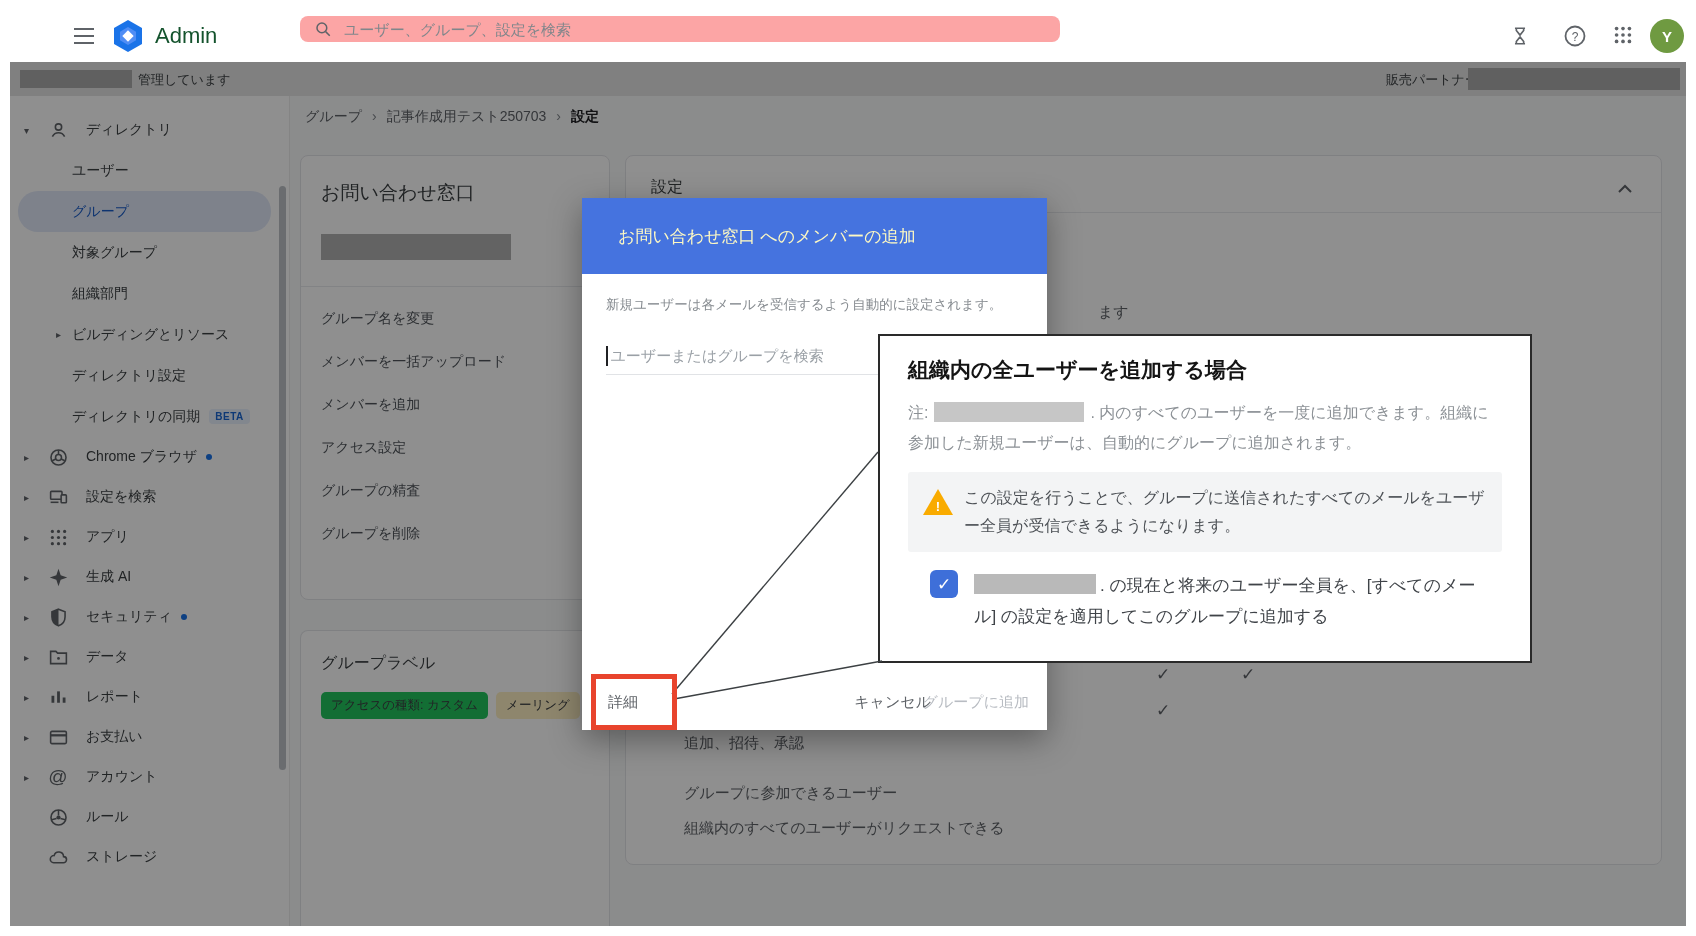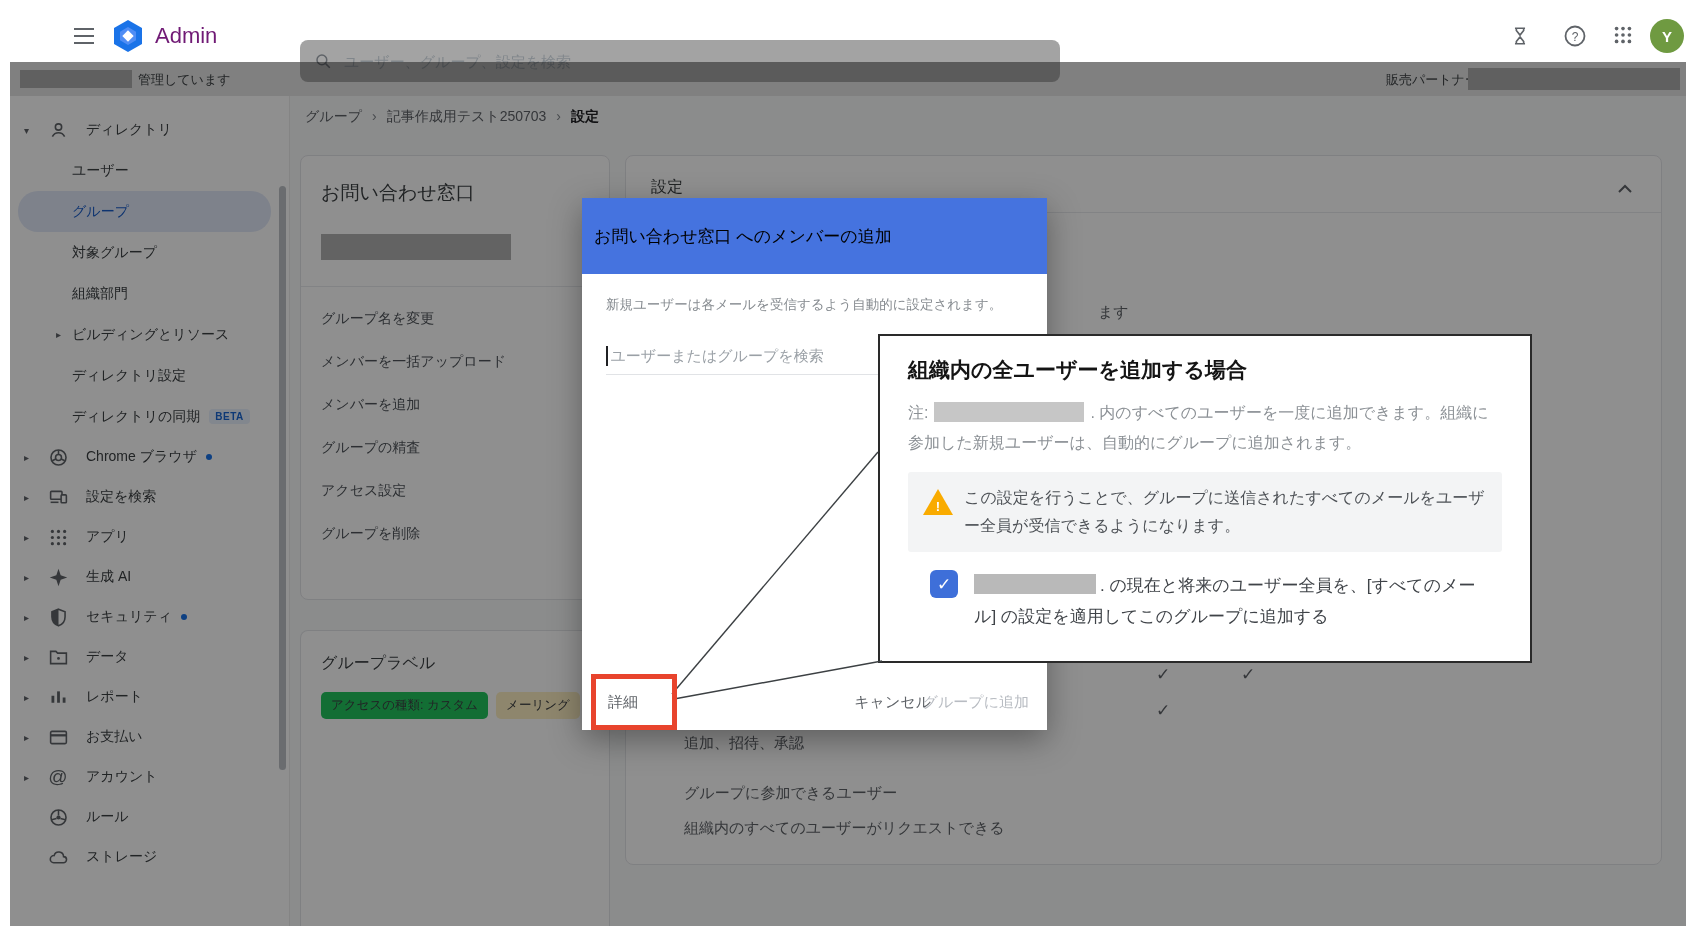--- a/index.html
+++ b/index.html
@@ -4,22 +4,22 @@
 <style>
   * { margin:0; padding:0; box-sizing:border-box; }
   html,body { width:1696px; height:936px; background:#ffffff; overflow:hidden;
               font-family:"Liberation Sans","DejaVu Sans",sans-serif; }
 
   
   .topbar { position:absolute; left:10px; top:10px; width:1676px; height:52px; background:#fff; z-index:2; }
   .hamburger { position:absolute; left:64px; top:18px; width:20px; height:16px; cursor:pointer; }
   .hamburger i { display:block; height:2px; background:#5f6368; margin-bottom:5px; }
   .logo { position:absolute; left:101px; top:9px; width:34px; height:34px; }
-  .product { position:absolute; left:145px; top:13px; font-size:22px; color:#701a75; }
-  .searchbox { position:absolute; left:290px; top:6px; width:760px; height:42px; background:#a3a3a3; border-radius:8px; display:flex; align-items:center; padding:0 14px;margin-top:24px; }
+  .product { position:absolute; left:145px; top:13px; font-size:22px; color:#14532d; }
+  .searchbox { position:absolute; left:290px; top:6px; width:760px; height:26px; background:#fca5a5; border-radius:8px; display:flex; align-items:center; padding:0 14px; }
   .searchbox svg { flex:0 0 auto; margin-right:12px; }
   .searchbox input { flex:1; border:none; outline:none; background:transparent; font-size:15px; color:#3c4043; font-family:inherit; }
   .searchbox input::placeholder { color:#80868b; }
   .tb-ic { position:absolute; top:14px; width:26px; height:26px; color:#5f6368; cursor:pointer; text-align:center; }
   .avatar { position:absolute; left:1640px; top:9px; width:34px; height:34px; border-radius:50%; background:#6f9a41; color:#fff; font-size:15px; font-weight:700; display:flex; align-items:center; justify-content:center; cursor:pointer; }
 
   
   .banner { position:absolute; left:10px; top:62px; width:1676px; height:34px; background:#e4e4e4; font-size:13px; color:#3c4043;text-align:right; }
   .redact { background:#ababab; display:inline-block; }
   .banner .r-left  { position:absolute; left:10px;  top:8px; width:112px; height:18px; }
@@ -67,21 +67,21 @@
   .chk { position:absolute; font-size:17px; color:#5f6368; }
   .chk.c1 { left:530px; top:508px; } .chk.c2 { left:615px; top:508px; } .chk.c3 { left:530px; top:544px; }
   .perm-row  { position:absolute; left:58px; top:578px; font-size:15px; color:#5f6368; }
   .join-label{ position:absolute; left:58px; top:628px; font-size:15px; color:#5f6368; }
   .join-value{ position:absolute; left:58px; top:663px; font-size:15px; color:#5f6368; }
 
   
   .scrim { position:absolute; left:10px; top:62px; width:1676px; height:864px; background:rgba(0,0,0,.44); z-index:3; }
 
   .modal { position:absolute; left:582px; top:198px; width:465px; height:532px; background:#fff; z-index:10; box-shadow:0 10px 30px rgba(0,0,0,.35); }
-  .modal-head { height:76px; background:#4573df; color:#000000; font-size:17px; display:flex; align-items:center; padding:0 12px; }
+  .modal-head { height:76px; background:#4573df; color:#fef9c3; font-size:17px; display:flex; align-items:center; padding:0 36px; }
   .modal-desc { margin:22px 24px 0; font-size:13.5px; color:#868b90; }
   .modal-input { margin:32px 24px 0; font-size:15px; color:#9aa0a6; display:flex; align-items:center; cursor:text; }
   .caret-bar { width:1.5px; height:20px; background:#202124; margin-right:3px; }
   .modal-underline { margin:8px 24px 0; height:1px; background:#e1e3e6; }
   .mbtn { position:absolute; background:none; border:none; font-size:15px; font-family:Liberation Mono, monospace; color:#5f6368; cursor:pointer; }
   .mbtn.details { left:26px; top:495px; }
   .mbtn.cancel  { right:116px; top:495px; }
   .mbtn.submit  { right:18px;  top:495px; color:#b8bcc2; cursor:default; }
 
   .callout { position:absolute; left:878px; top:334px; width:654px; height:329px; background:#fff; border:2px solid #2a2a2a; z-index:20; padding:16px 28px; }
@@ -317,22 +317,22 @@
 </div>
 
 <section class="card card-contact">
   <h2>お問い合わせ窓口</h2>
   <div class="redact r-mail"></div>
   <div class="divider"></div>
   <div id="group-links">
       <div class="g-link">グループ名を変更</div>
       <div class="g-link">メンバーを一括アップロード</div>
       <div class="g-link">メンバーを追加</div>
+      <div class="g-link">アクセス設定</div>
       <div class="g-link">グループの精査</div>
-      <div class="g-link">アクセス設定</div>
       <div class="g-link">グループを削除</div>
     </div>
 </section>
 
 <section class="card card-labels">
   <h3>グループラベル</h3>
   <div id="badges"><span class="badge" style="background: #22c55e;">アクセスの種類: カスタム</span><span class="badge" style="background: rgb(254, 239, 195);">メーリング</span></div>
 </section>
 
 <section class="card card-settings">

